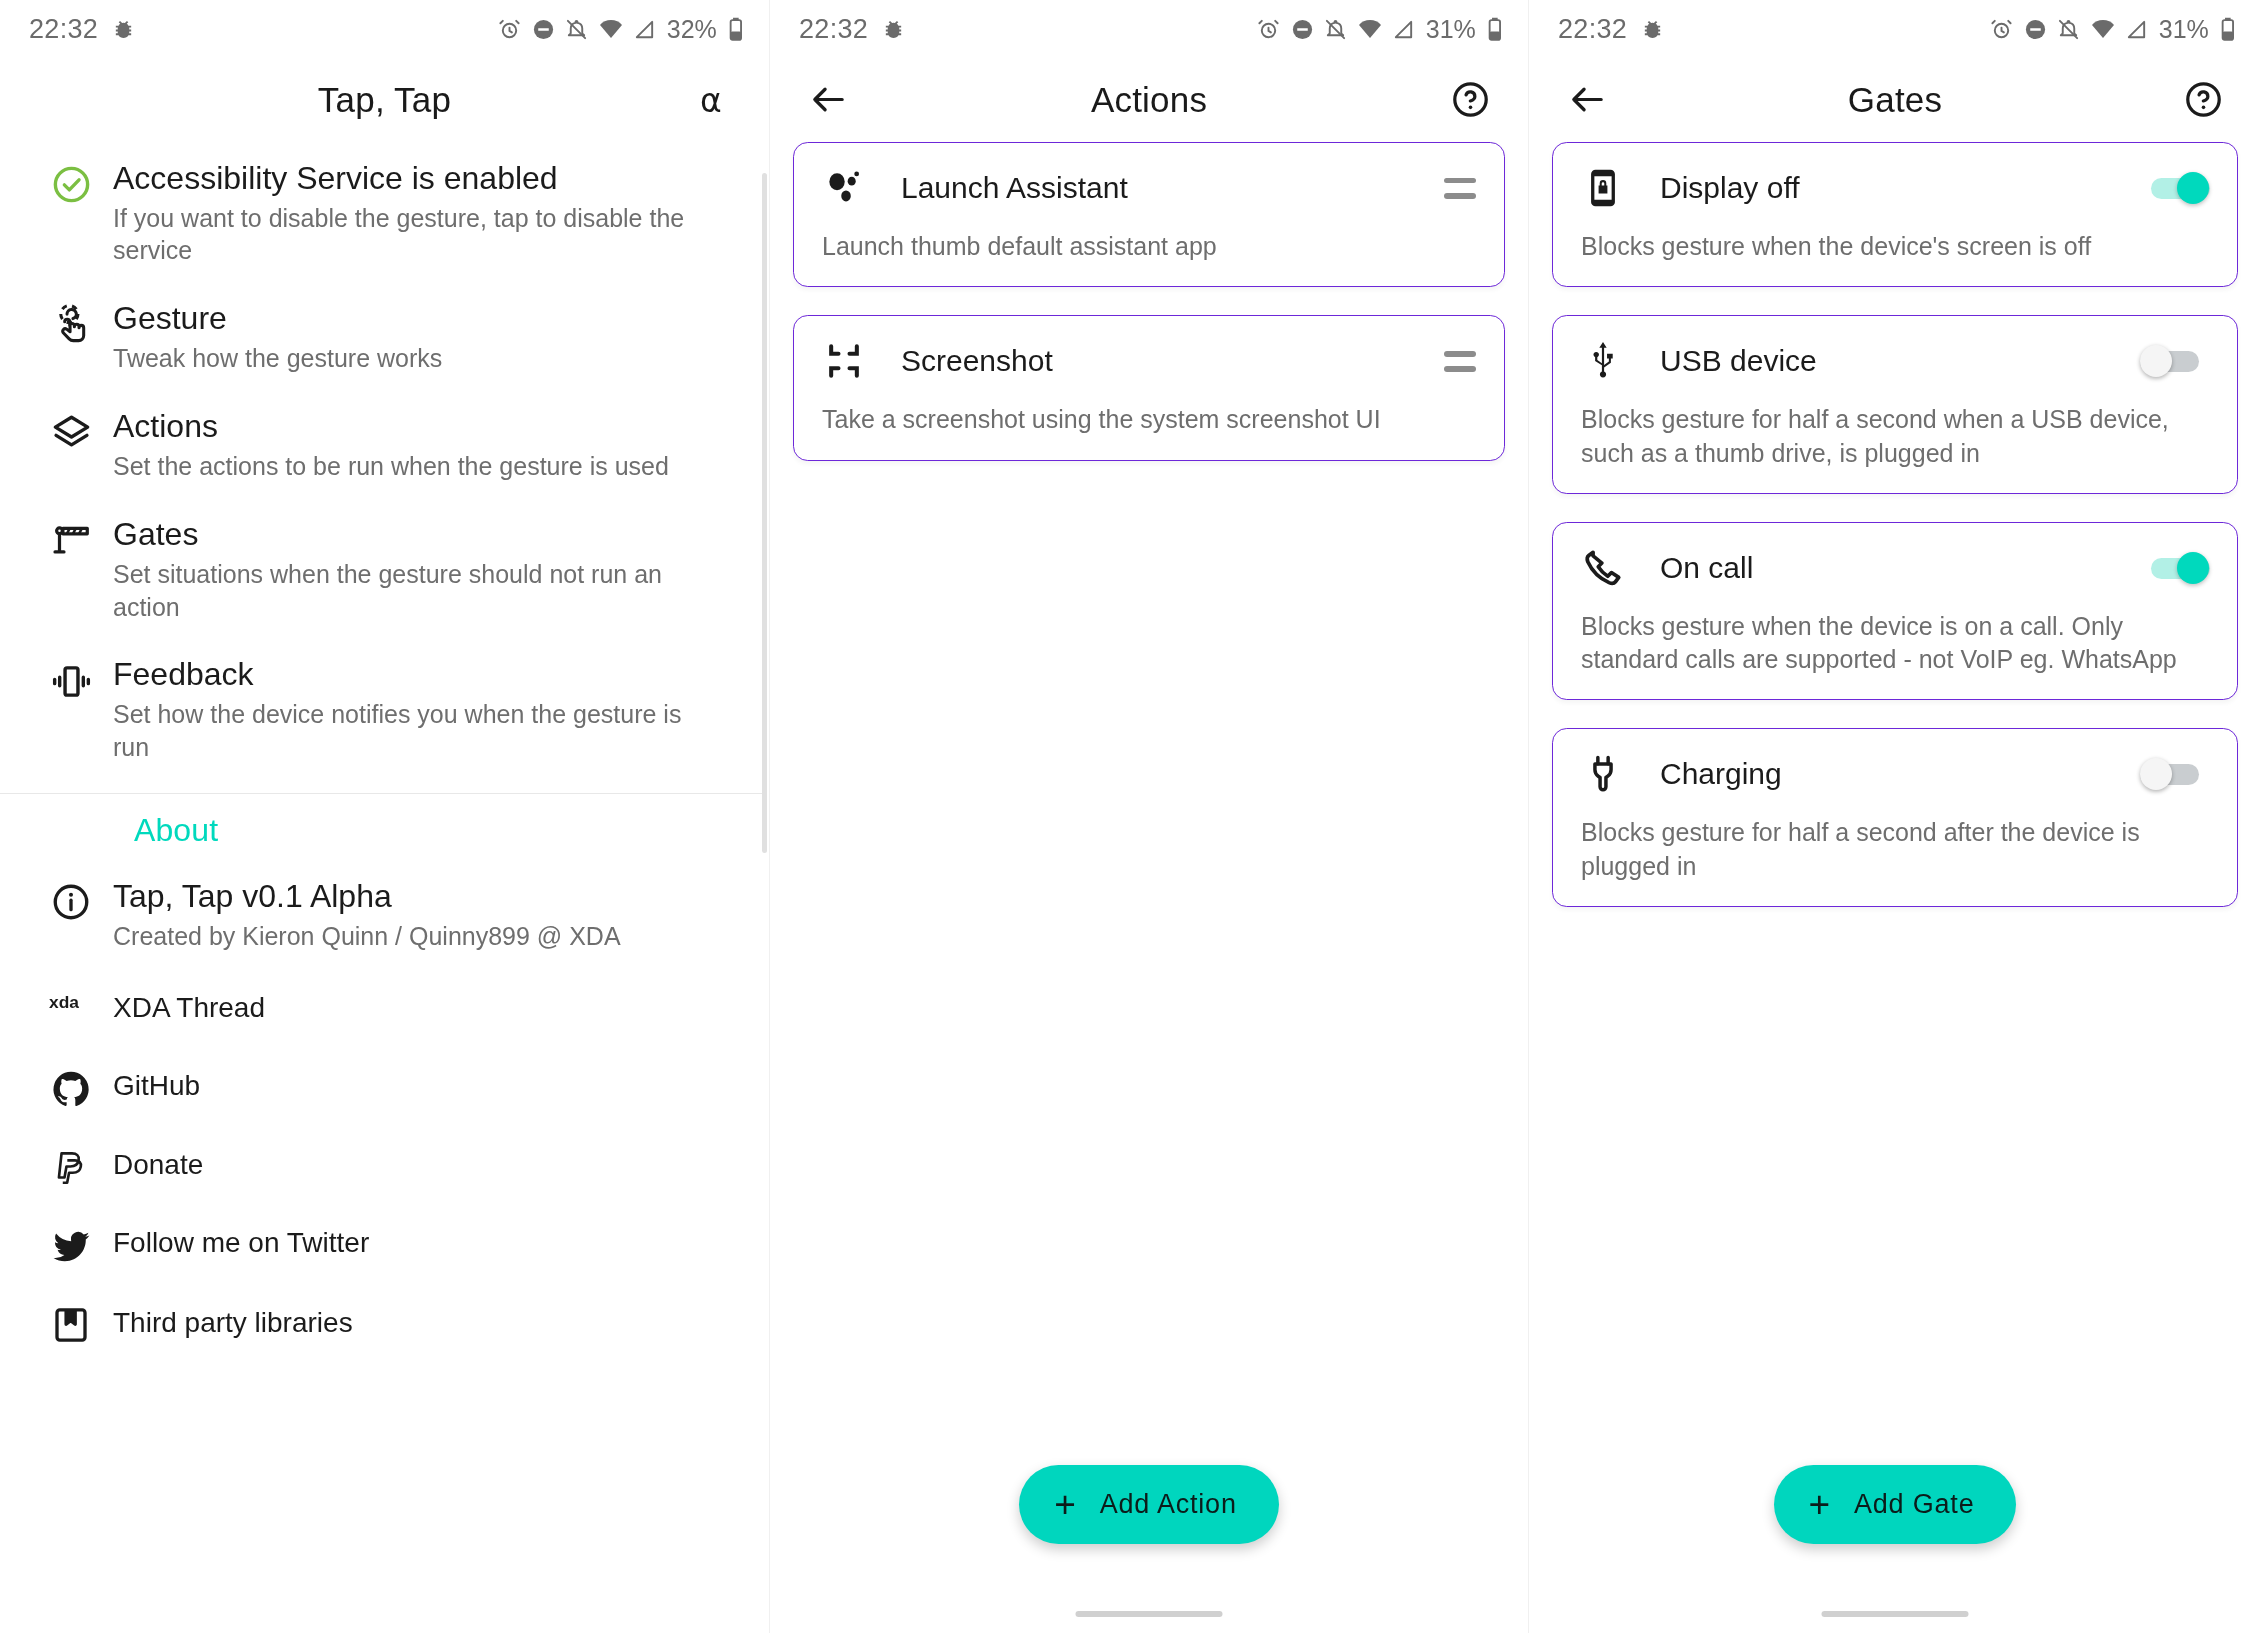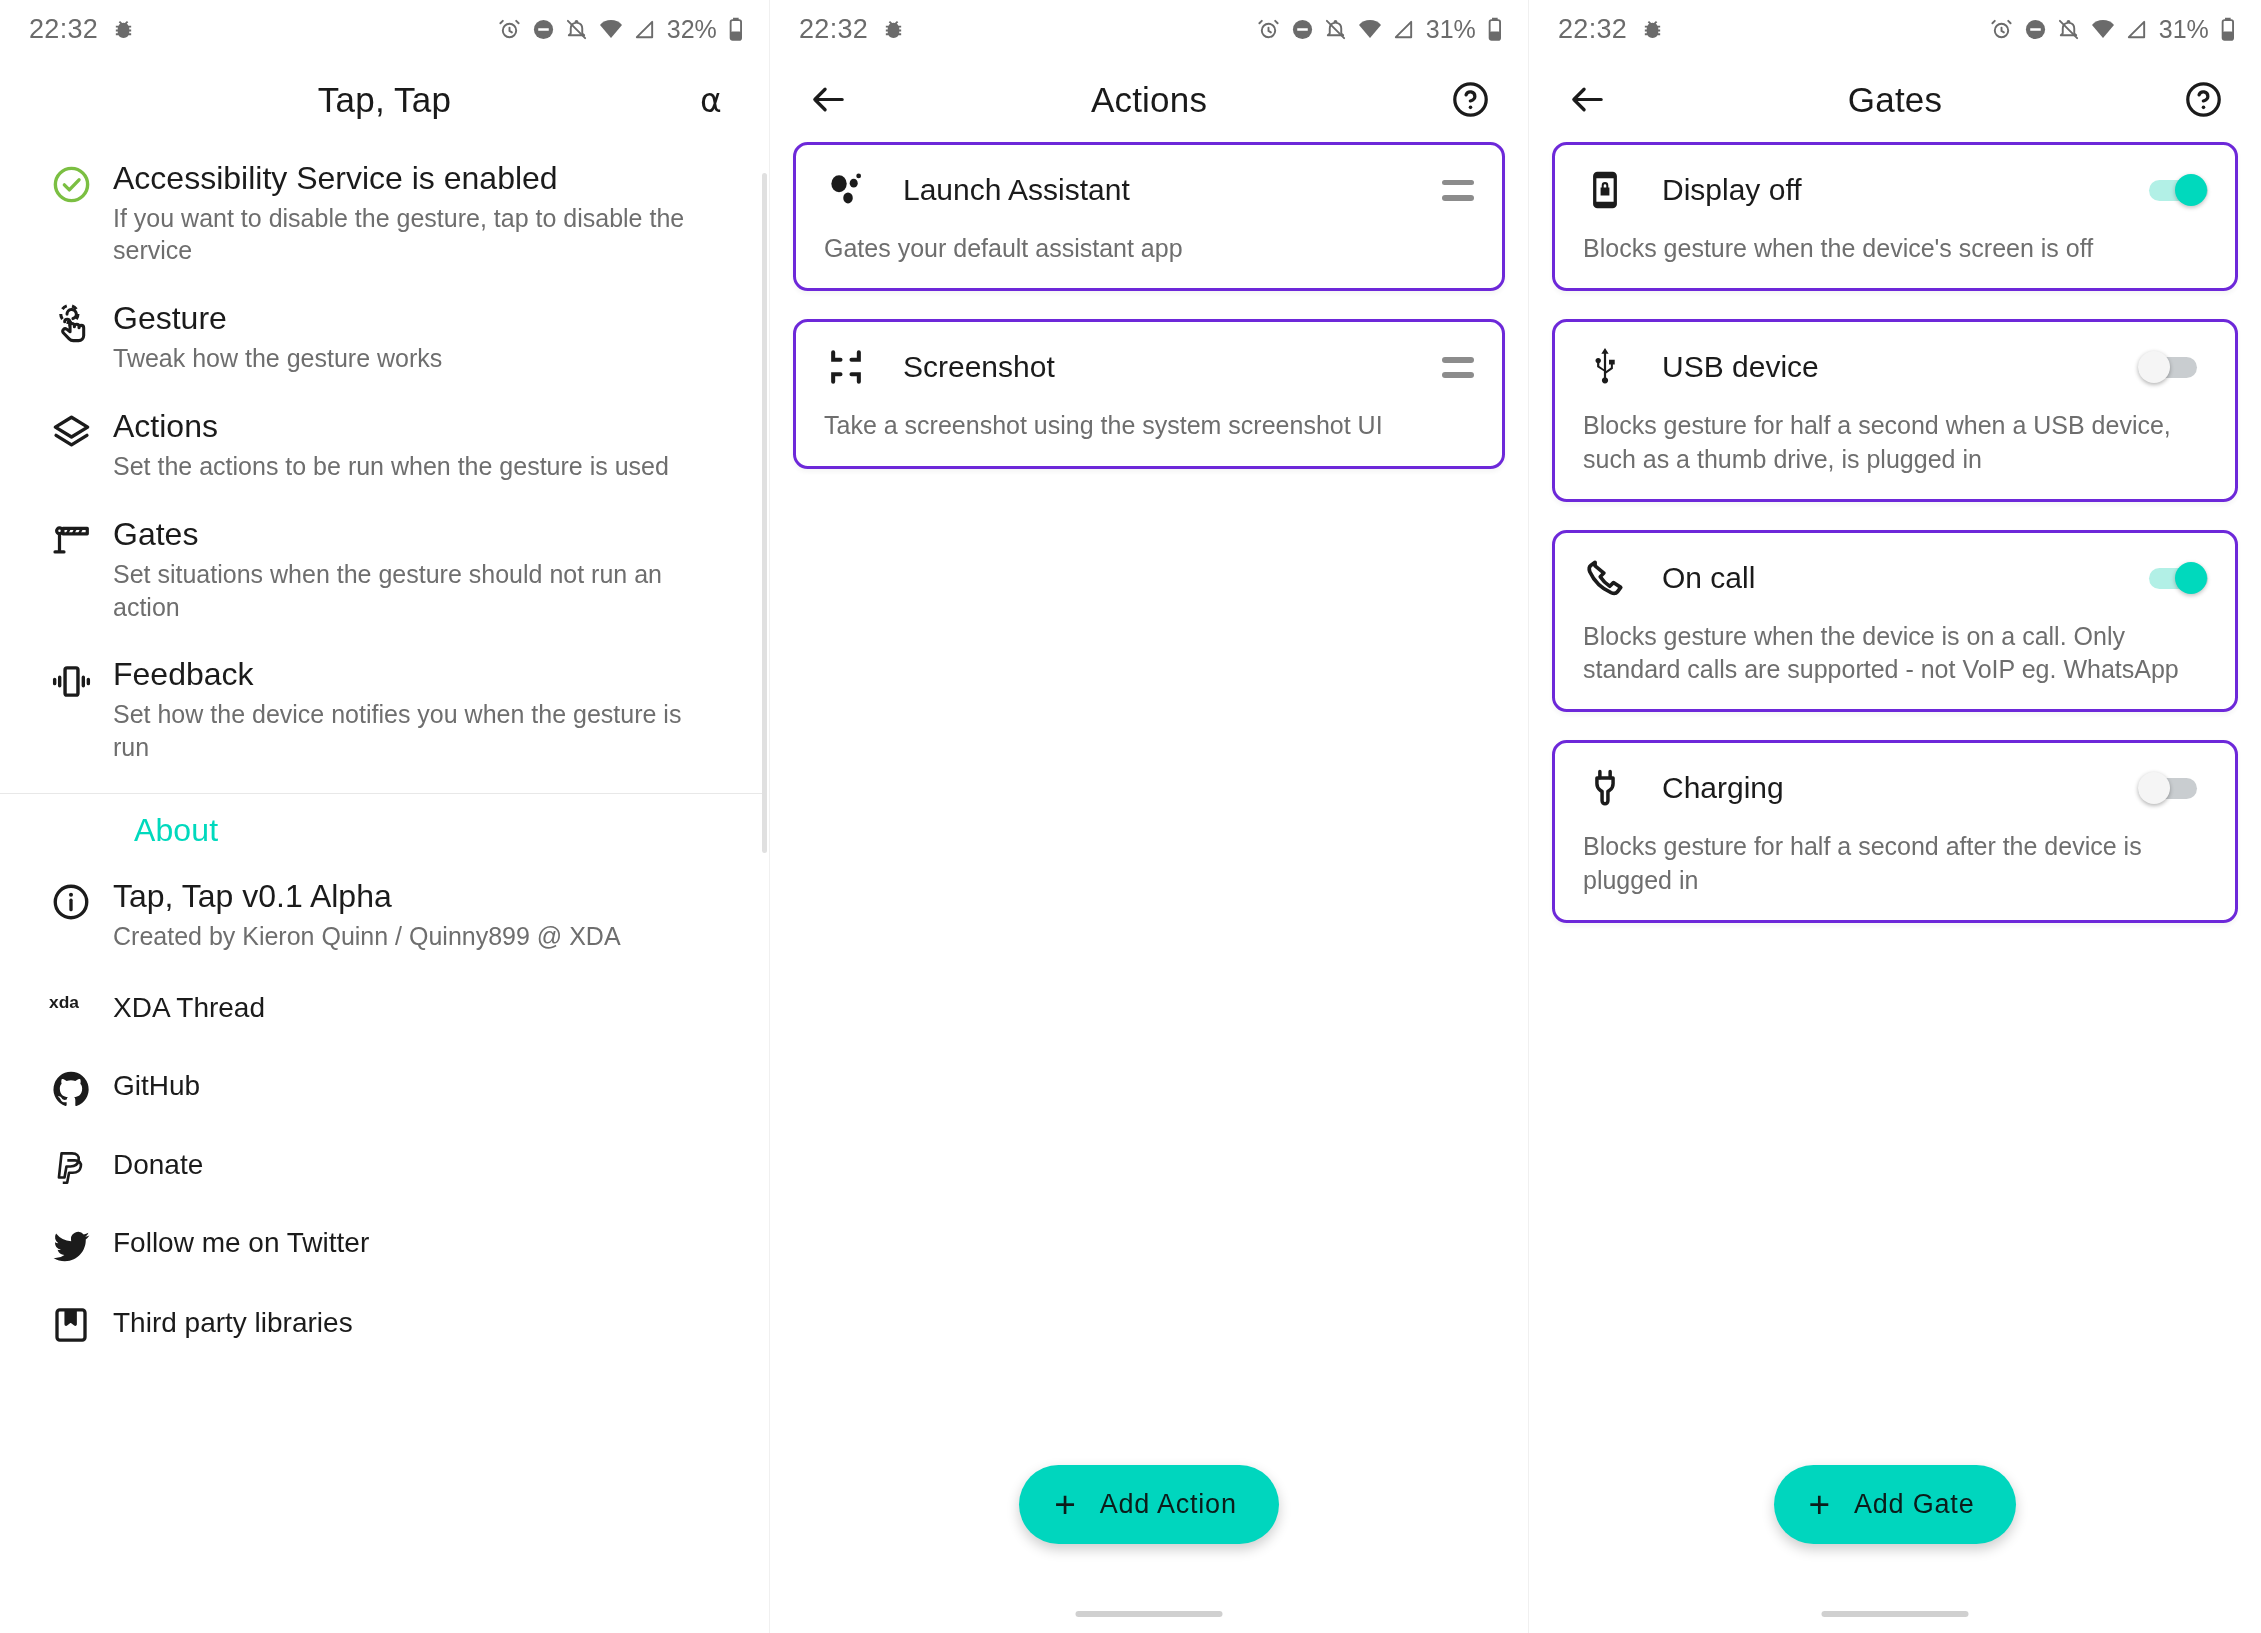--- a/index.html
+++ b/index.html
@@ -59,21 +59,21 @@
 
   .divider { height: 1.6px; background: #e8e8e8; margin: 13.6px 0 5.2px 0; width: 764px; }
   .section-header {
     color: #00d9bd; font-size: 32px; font-weight: 500;
     padding: 12.6px 29px 11.5px 134px; letter-spacing: 0.1px;
   }
 
   
   .cards { padding: 0 23px; }
   .card {
-    background: #ffffff; border: 3px solid #6d28d9; border-radius: 14.7px;
+    background: #ffffff; border: 1px solid #6d28d9; border-radius: 14.7px;
     box-shadow: 0 2.1px 5.2px rgba(0,0,0,0.045);
     margin-bottom: 28px; padding: 23px 28px 23px 28px;
   }
   .card-row { display: flex; align-items: center; gap: 21px; }
   .card-icon { width: 58px; min-width: 58px; display: flex; align-items: center; justify-content: flex-start; }
   .card-title { flex: 1; font-size: 30px; color: #1b1b1b; }
   .drag-handle { width: 32px; height: 21px; display: flex; flex-direction: column; justify-content: space-between; }
   .drag-handle span { display: block; height: 5.8px; background: #8c8c8c; border-radius: 3.1px; }
   .card-desc { font-size: 25px; color: #6e6e6e; line-height: 1.33; margin-top: 20px; }
 
@@ -410,21 +410,21 @@
                 <ellipse cx="13.1" cy="16.3" rx="2.6" ry="3"></ellipse>
                 <circle cx="18.9" cy="4.3" r="1.3"></circle>
               </svg>
           </div>
           <div class="card-title">Launch Assistant</div>
           <div class="drag-handle">
               <span></span>
               <span></span>
             </div>
         </div>
-        <div class="card-desc">Gates your default assistant app</div>
+        <div class="card-desc">Launch thumb default assistant app</div>
       </div>
 
       <div class="card">
         <div class="card-row">
           <div class="card-icon">
             <svg width="44" height="44" viewBox="0 0 24 24" fill="none" stroke="#1b1b1b" stroke-width="2.2" stroke-linecap="round">
                 <path d="M5 4v4h4M19 4v4h-4M5 20v-4h4M19 20v-4h-4"></path>
               </svg>
           </div>
           <div class="card-title">Screenshot</div>

